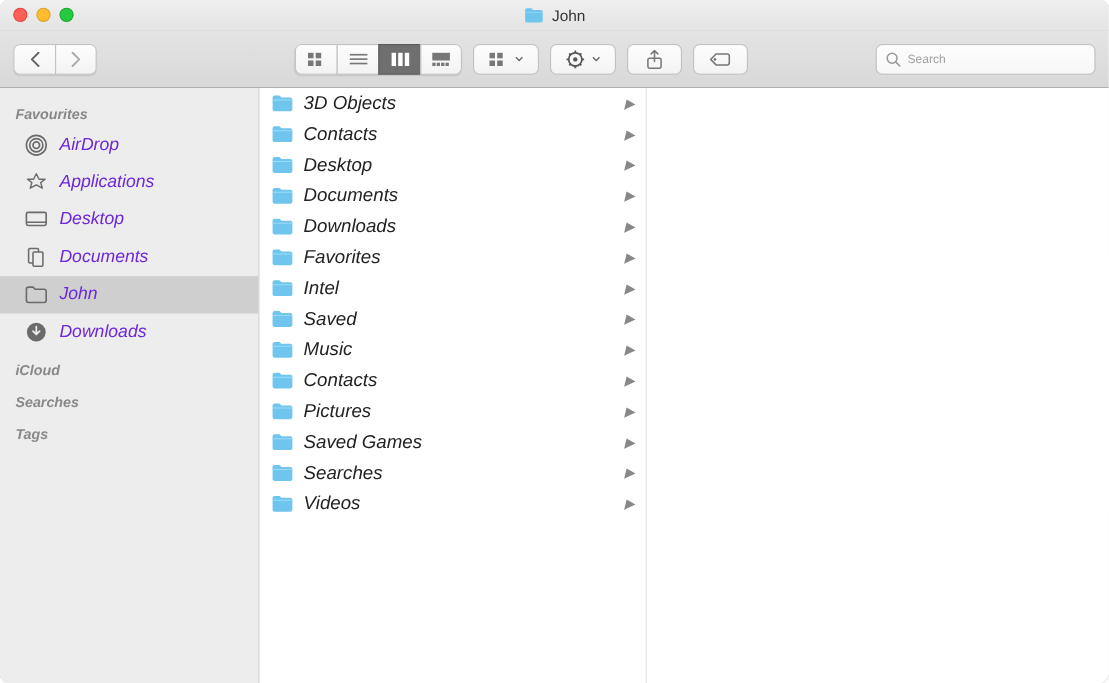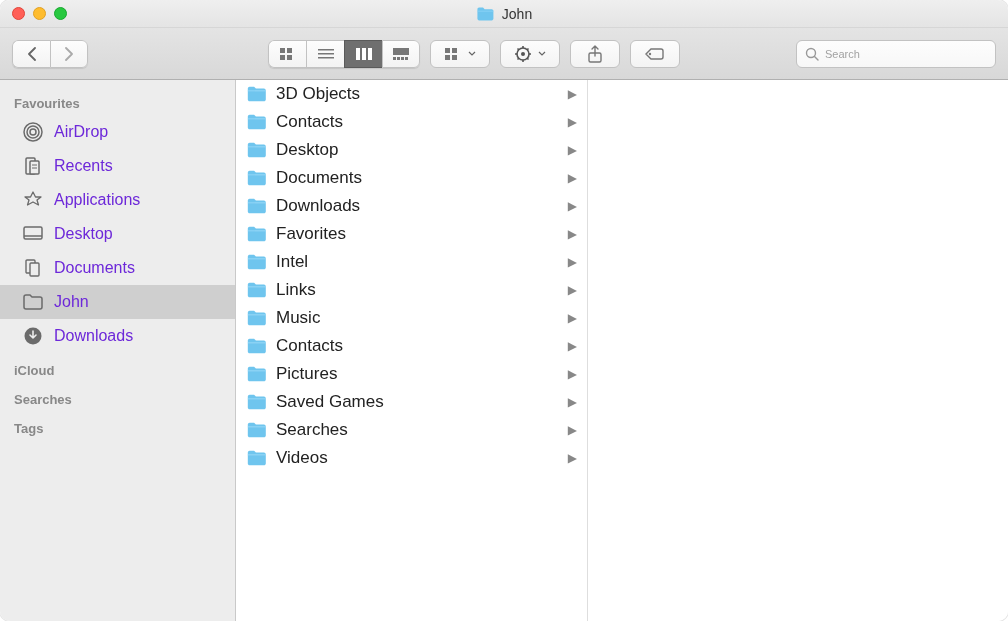--- a/index.html
+++ b/index.html
@@ -97,20 +97,21 @@
       background: transparent;
       outline: none;
       font-size: 11px;
       color: #333;
       flex: 1;
     }
     .searchbox input::placeholder { color: #a2a2a2; }
     .content {
       display: flex;
       height: calc(621px - 28px - 52px);
+      font-style: italic;
     }
     .sidebar {
       width: 236px;
       background: #ededed;
       border-right: 1px solid #c9c9c9;
       overflow-y: auto;
       padding-top: 6px;
     }
     .sb-header {
       color: #888;
@@ -306,31 +307,20 @@
       <span class="sb-icon">
         <svg width="22" height="22" viewBox="0 0 22 22">
             <circle cx="11" cy="11" r="3" stroke="#6b6b6b" stroke-width="1.5" fill="none"></circle>
             <circle cx="11" cy="11" r="6" stroke="#6b6b6b" stroke-width="1.5" fill="none"></circle>
             <circle cx="11" cy="11" r="9" stroke="#6b6b6b" stroke-width="1.5" fill="none"></circle>
           </svg>
       </span>
       <span>AirDrop</span>
     </div>
 
-    <div class="sb-item">
-      <span class="sb-icon">
-        <svg width="20" height="20" viewBox="0 0 20 20">
-            <rect x="3" y="2" width="9" height="16" rx="1" stroke="#6b6b6b" stroke-width="1.5" fill="none"></rect>
-            <rect x="7" y="5" width="9" height="13" rx="1" stroke="#6b6b6b" stroke-width="1.5" fill="#ededed"></rect>
-            <line x1="9" y1="9" x2="14" y2="9" stroke="#6b6b6b"></line>
-            <line x1="9" y1="12" x2="14" y2="12" stroke="#6b6b6b"></line>
-          </svg>
-      </span>
-      <span>Recents</span>
-    </div>
 
     <div class="sb-item">
       <span class="sb-icon">
         <svg width="20" height="20" viewBox="0 0 20 20">
             <path d="M10 2l2.5 5H18l-4 3 1.5 5L10 12l-5.5 3L6 10 2 7h5.5z" stroke="#6b6b6b" stroke-width="1.3" fill="none" stroke-linejoin="round"></path>
           </svg>
       </span>
       <span>Applications</span>
     </div>
 
@@ -450,21 +440,21 @@
           <span>Intel</span>
           <span class="chev">▶</span>
         </div>
         <div class="row">
           <span class="folder">
             <svg viewBox="0 0 24 20">
               <path fill="#6fc5ee" d="M2 4c0-1 1-2 2-2h5l2 2h9c1 0 2 1 2 2v10c0 1-1 2-2 2H4c-1 0-2-1-2-2V4z"></path>
               <path fill="#9ddbf9" d="M2 6h20v1H2z"></path>
             </svg>
           </span>
-          <span>Links</span>
+          <span>Saved</span>
           <span class="chev">▶</span>
         </div>
         <div class="row">
           <span class="folder">
             <svg viewBox="0 0 24 20">
               <path fill="#6fc5ee" d="M2 4c0-1 1-2 2-2h5l2 2h9c1 0 2 1 2 2v10c0 1-1 2-2 2H4c-1 0-2-1-2-2V4z"></path>
               <path fill="#9ddbf9" d="M2 6h20v1H2z"></path>
             </svg>
           </span>
           <span>Music</span>

